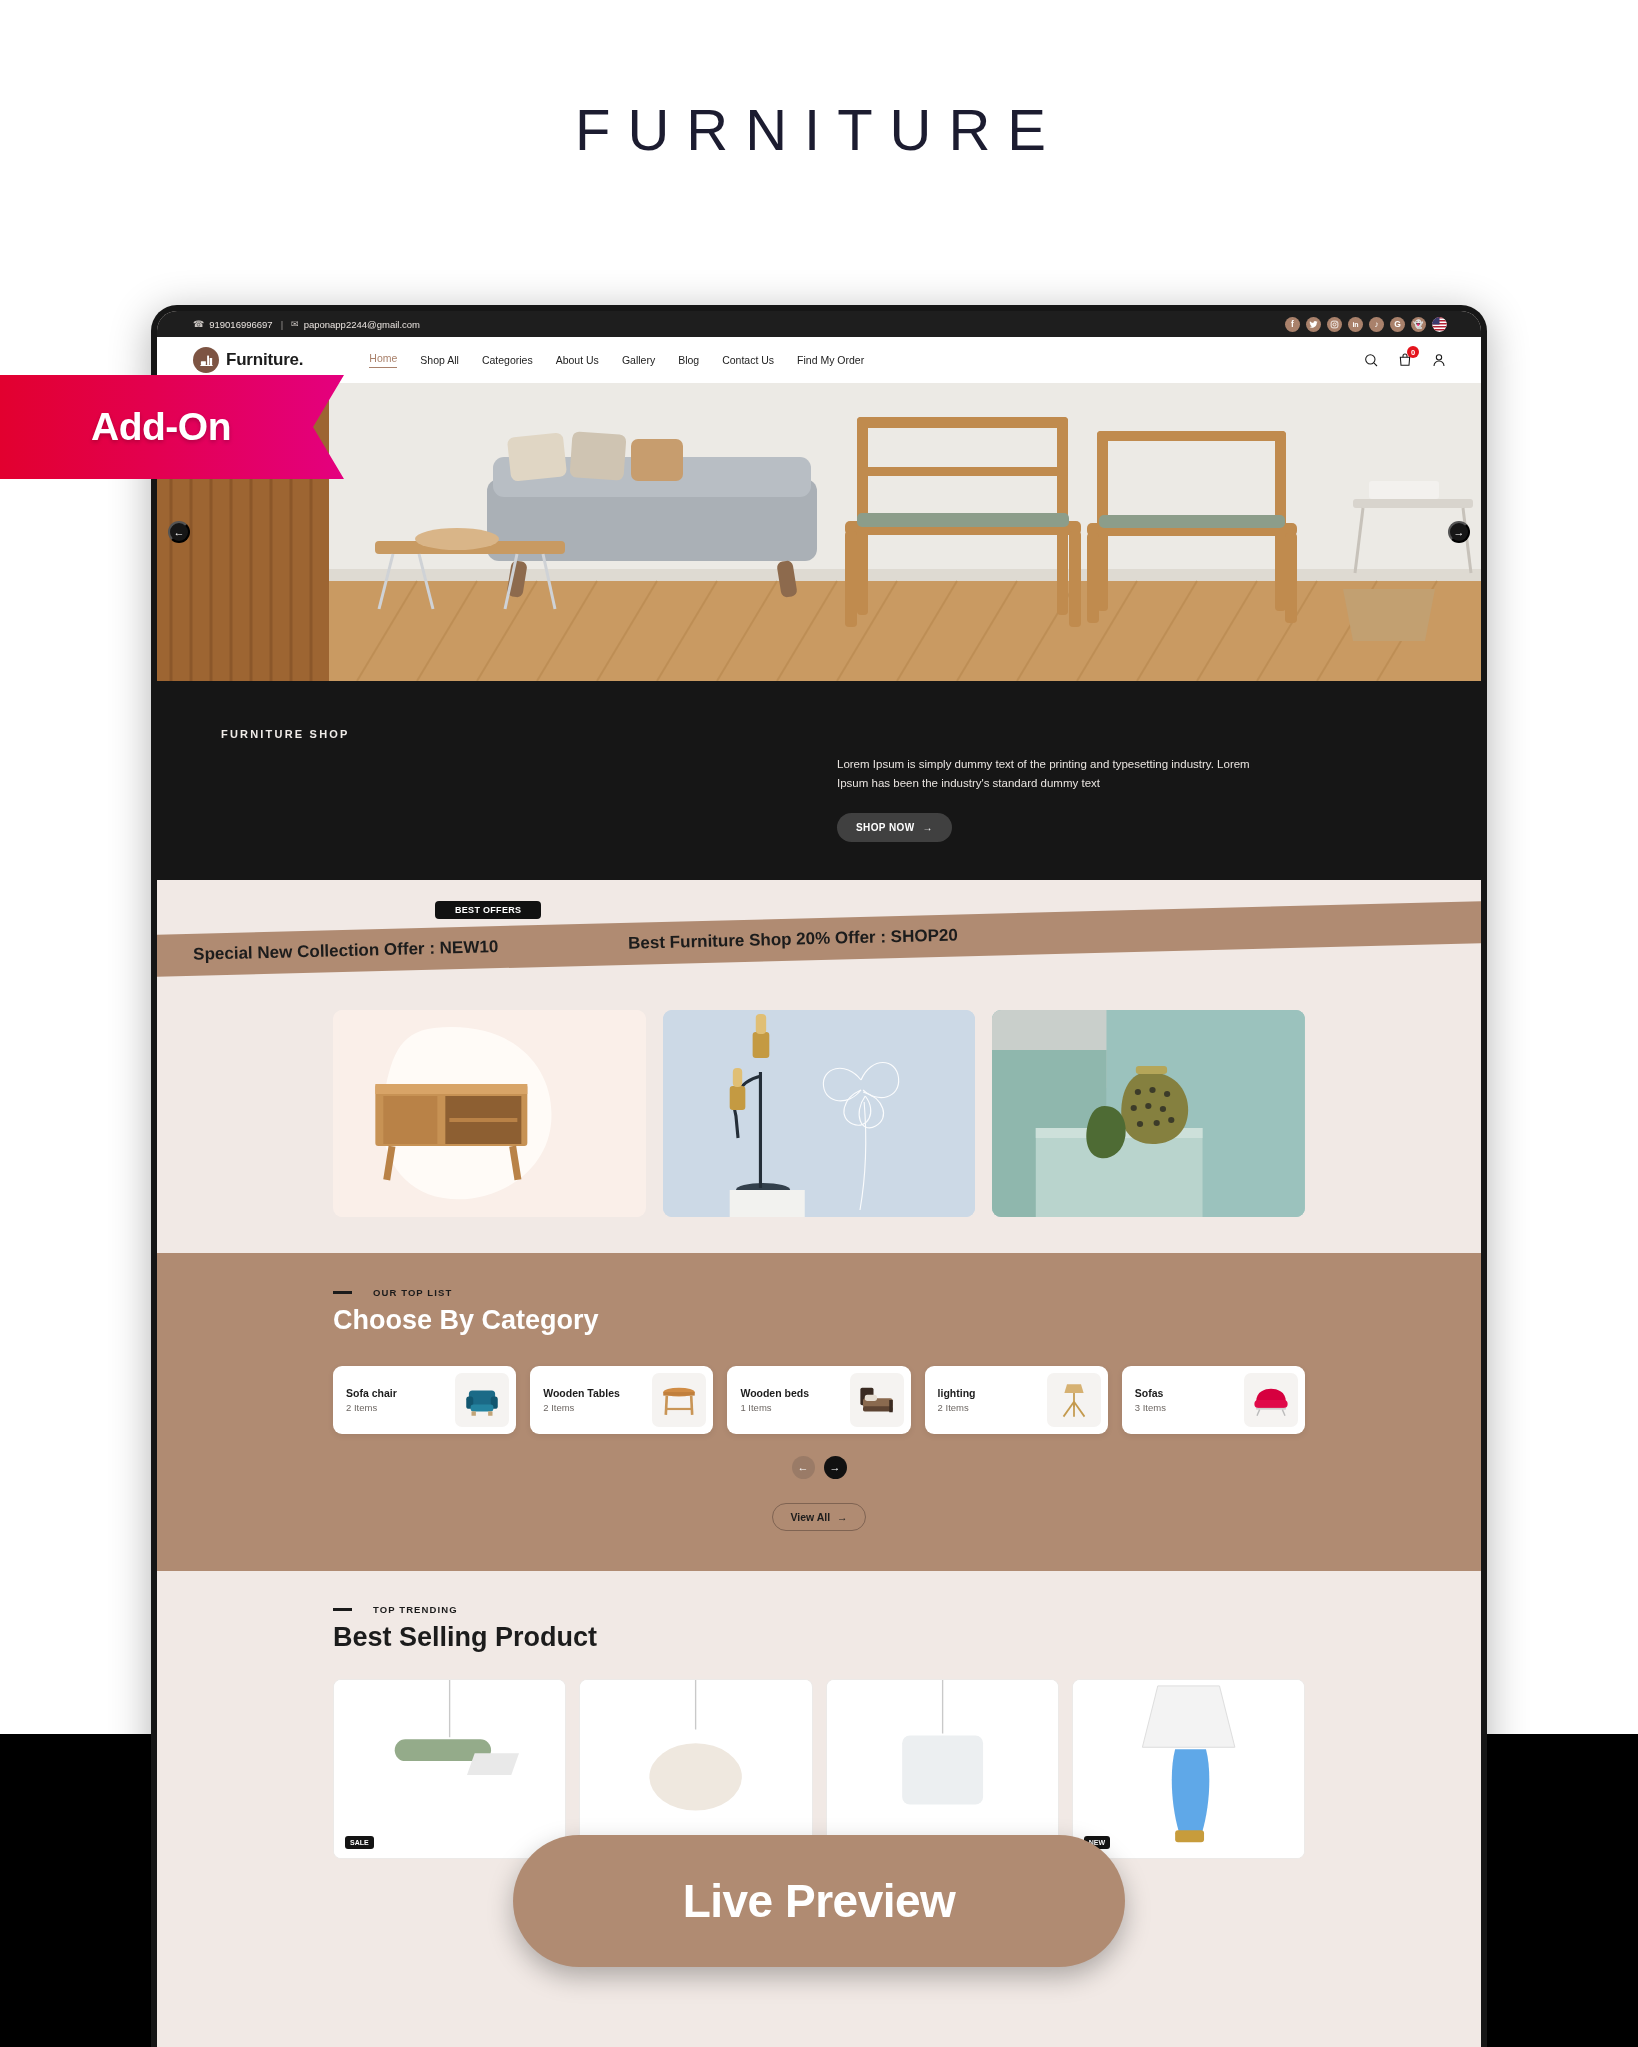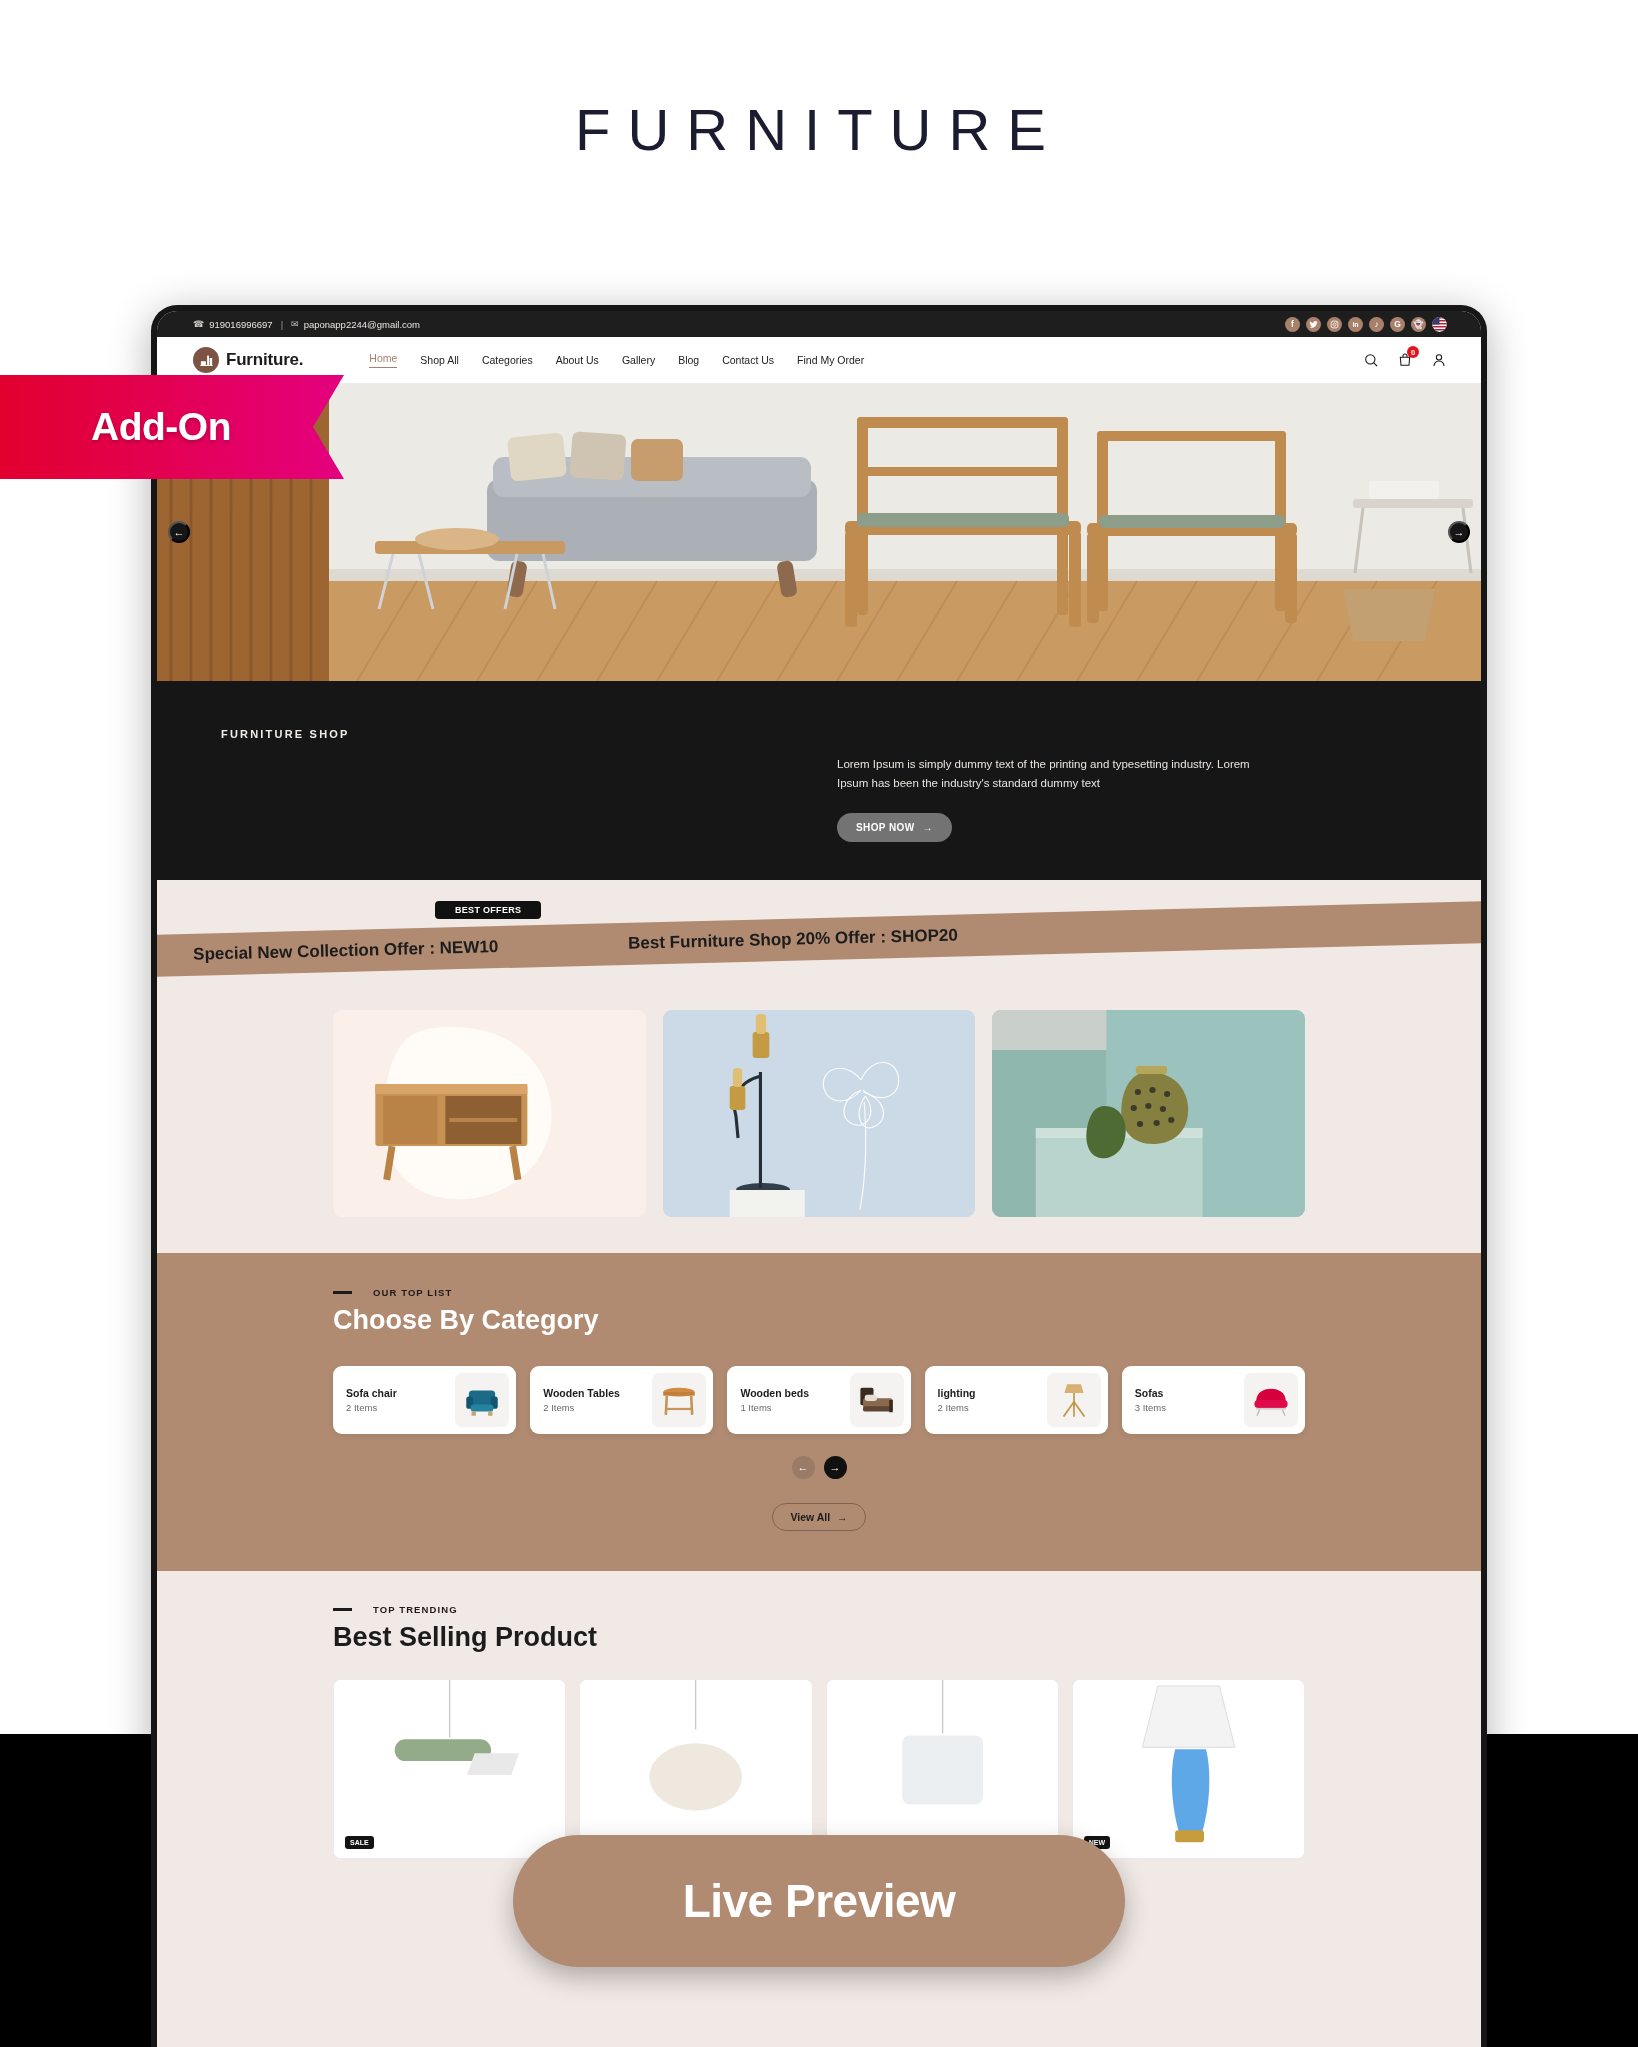--- a/index.html
+++ b/index.html
@@ -150,21 +150,21 @@
   }
   .db-title {
     color: #ffffff; font-size: 29px; line-height: 1.18; font-weight: 700;
     max-width: 420px;
   }
   .db-right { width: 50%; padding-top: 27px; padding-left: 18px; }
   .db-text { color: #e8e3df; font-size: 11.5px; line-height: 1.65; max-width: 440px; }
   .shop-now {
     margin-top: 20px;
     display: inline-flex; align-items: center; gap: 8px;
-    background: #737373; color: #fff;
+    background: #404040; color: #fff;
     border: none; border-radius: 20px;
     padding: 9px 19px;
     font-size: 10px; font-weight: 700; letter-spacing: .4px;
     font-family: "Liberation Sans", sans-serif;
     cursor: pointer;
   }
   .slider-dots {
     position: absolute; left: 0; right: 0; bottom: -9px;
     display: flex; justify-content: center; gap: 8px;
   }

